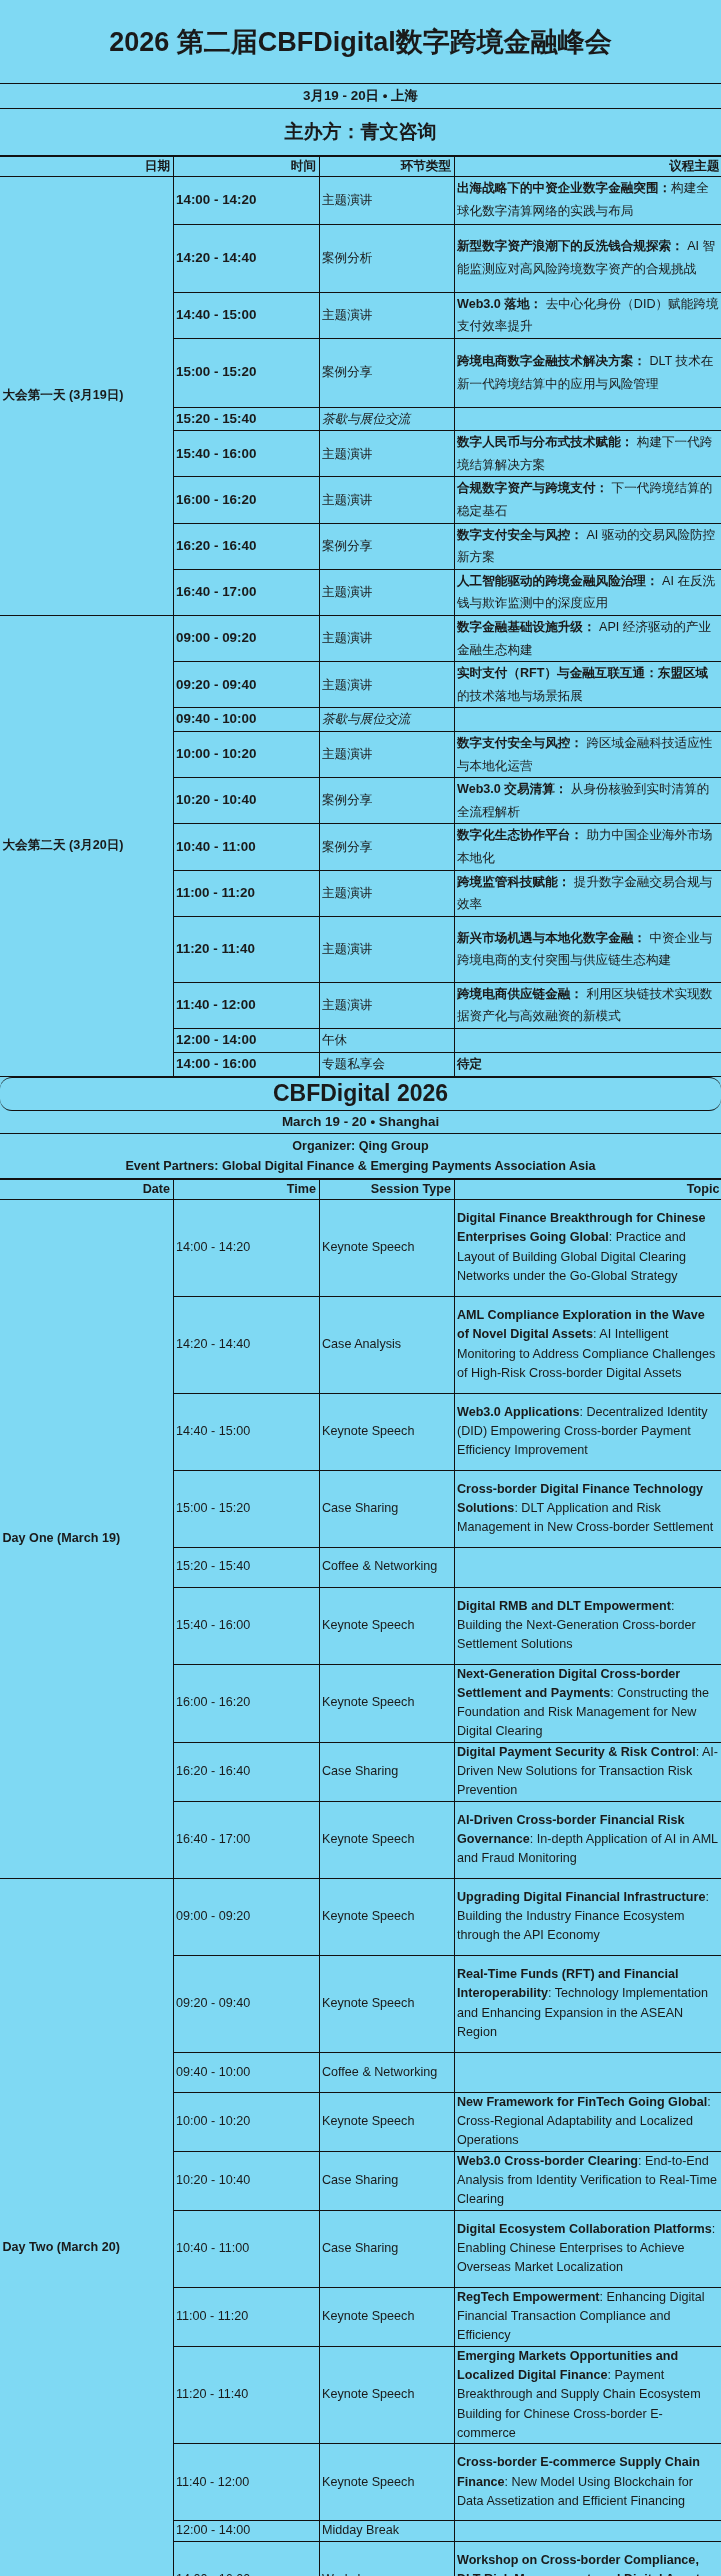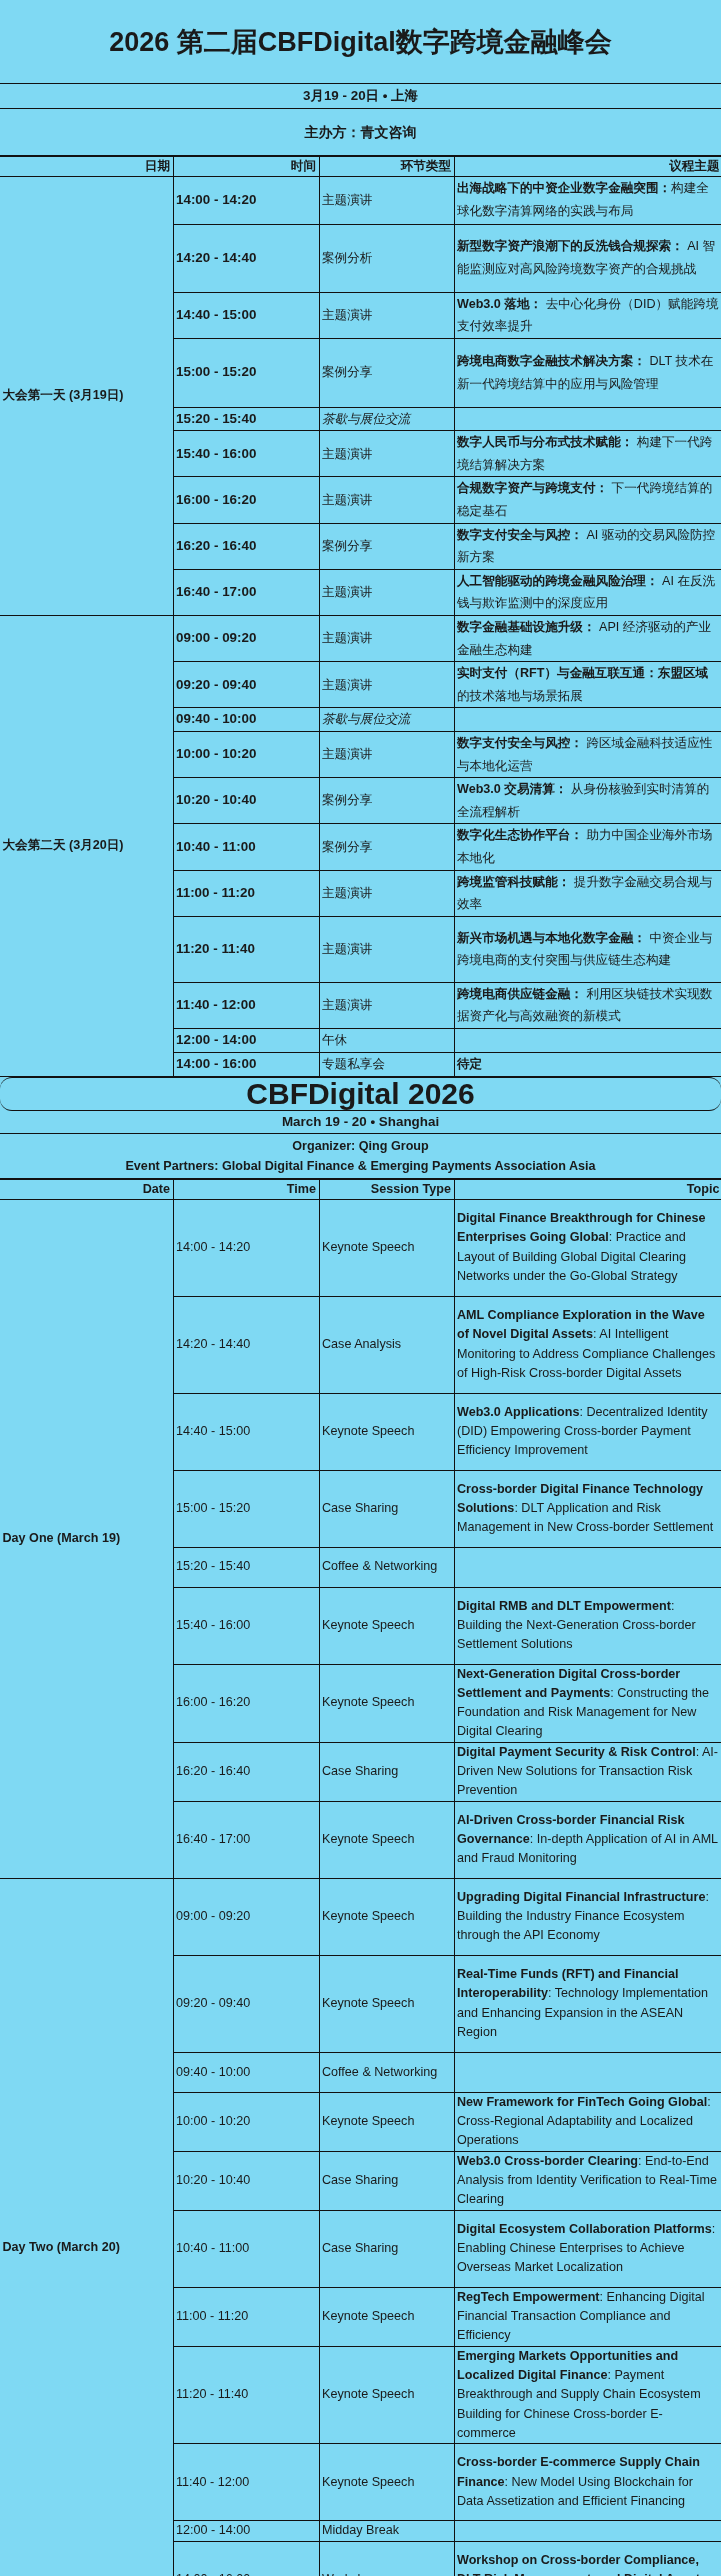--- a/index.html
+++ b/index.html
@@ -3,22 +3,22 @@
 <meta charset="utf-8">
 <style>
   html, body { margin:0; padding:0; }
   body { width:721px; height:2576px; background:#7fd9f3; color:#1a1a1a; overflow:hidden; }
   .sheet { width:721px; position:relative; }
   .band { box-sizing:border-box; width:721px; border-bottom:1.7px solid #111; text-align:center;
           font-family:"Liberation Sans","DejaVu Sans",sans-serif; font-weight:bold; display:flex;
           flex-direction:column; justify-content:center; }
   .t1 { height:84px; font-size:27px; }
   .t2 { height:25px; font-size:13.4px; }
-  .t3 { height:47px; font-size:14px; line-height:20px; }
-  .e1 { height:34px; font-size:30px; border-top:1.7px solid #111;border-radius:12px; }
+  .t3 { height:47px; font-size:19px; line-height:20px; }
+  .e1 { height:34px; font-size:23px; border-top:1.7px solid #111;border-radius:12px; }
   .e2 { height:23.5px; font-size:13.4px; }
   .e3 { height:45px; font-size:12.6px; line-height:20px; }
   table { border-collapse:collapse; width:721px; table-layout:fixed;
           font-family:"Liberation Sans","DejaVu Sans",sans-serif; }
   col.c1 { width:173px; } col.c2 { width:146px; } col.c3 { width:135px; } col.c4 { width:268px; }
   td, th { border:1.7px solid #111; padding:0 2.5px; vertical-align:middle; text-align:left; overflow:hidden; }
   th { font-weight:bold; font-size:12.6px; height:18.5px;text-align:right; }
   .cn td { font-size:12.6px; line-height:22.6px; }
   .cn td.time { font-weight:bold; font-size:13.4px; }
   .cn td.topic { font-size:12.6px; line-height:22.6px; }

